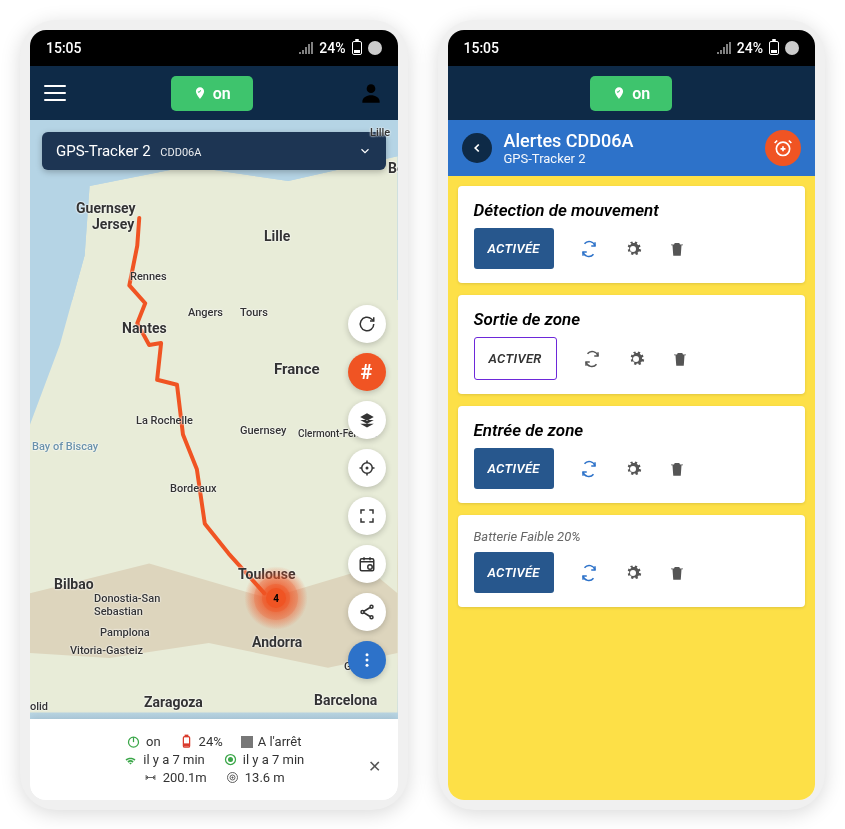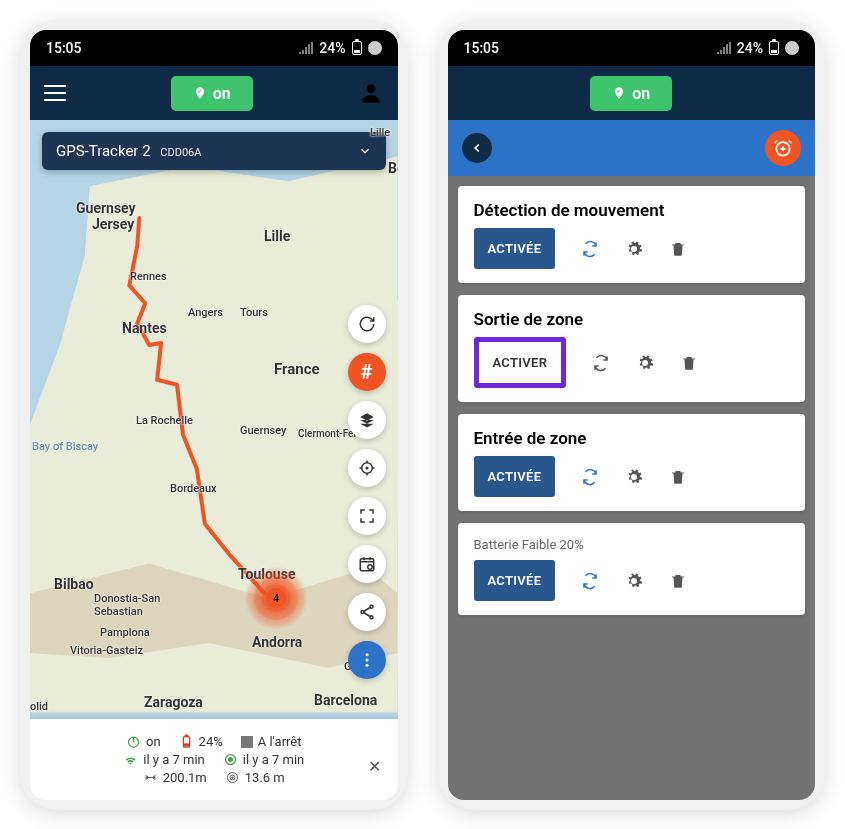--- a/index.html
+++ b/index.html
@@ -47,28 +47,28 @@
   .close-x { position:absolute; right:16px; top:38px; color:#555; cursor:pointer; font-size:16px; }
 
   
   .alerts-header { background:#2d72c9; color:#fff; padding:10px 14px; display:flex; align-items:center; gap:12px; }
   .back-btn { width:30px; height:30px; background:#0e2a47; border-radius:50%; display:flex; align-items:center; justify-content:center; cursor:pointer; }
   .back-btn svg { width:14px; height:14px; color:#fff; }
   .ah-text .title { font-size:18px; font-weight:500; }
   .ah-text .sub { font-size:13px; opacity:.95; }
   .alarm-btn { margin-left:auto; width:36px; height:36px; background:#f05423; border-radius:50%; display:flex; align-items:center; justify-content:center; cursor:pointer; }
   .alarm-btn svg { width:20px; height:20px; color:#fff; }
-  .alerts-body { flex:1; background:#737373; padding:10px; overflow-y:auto; }
+  .alerts-body { flex:1; background:#fde047; padding:10px; overflow-y:auto;font-style:italic; }
   .card { background:#fff; border-radius:4px; box-shadow:0 1px 3px rgba(0,0,0,0.12); padding:14px 16px; margin-bottom:12px; }
   .card-title { font-size:17px; font-weight:600; color:#000; margin-bottom:4px; }
   .card-sub { font-size:13px; color:#666; margin-bottom:6px; }
   .card-row { display:flex; align-items:center; gap:26px; margin-top:8px; }
   .chip-btn { padding:13px 14px; border-radius:3px; font-size:13px; font-weight:600; cursor:pointer; display:inline-block; letter-spacing:0.3px; }
   .chip-btn.on { background:#27578d; color:#fff; }
-  .chip-btn.off { background:#fff; color:#333; border:5px solid #6d28d9; }
+  .chip-btn.off { background:#fff; color:#333; border:1px solid #6d28d9; }
   .ic-btn { color:#555; cursor:pointer; display:flex; align-items:center; }
   .ic-btn.primary { color:#2d72c9; }
   .ic-btn svg { width:18px; height:18px; }
 </style>
 </head>
 <body>
 
 <div class="phone">
   <div class="screen">
     <div class="statusbar">
@@ -285,20 +285,24 @@
       </div>
       <div style="width:22px"></div>
     </div>
 
     <div class="alerts-header">
       <div class="back-btn">
         <svg viewBox="0 0 24 24" fill="none" stroke="currentColor" stroke-width="3">
             <polyline points="15 18 9 12 15 6"></polyline>
           </svg>
       </div>
+      <div class="ah-text">
+        <div class="title">Alertes CDD06A</div>
+        <div class="sub">GPS-Tracker 2</div>
+      </div>
       <div class="alarm-btn">
         <svg viewBox="0 0 24 24" fill="none" stroke="currentColor" stroke-width="2">
             <circle cx="12" cy="13" r="8"></circle>
             <path d="M12 10v6M9 13h6M5 3L2 6M19 3l3 3"></path>
           </svg>
       </div>
     </div>
 
     <div class="alerts-body">
 

